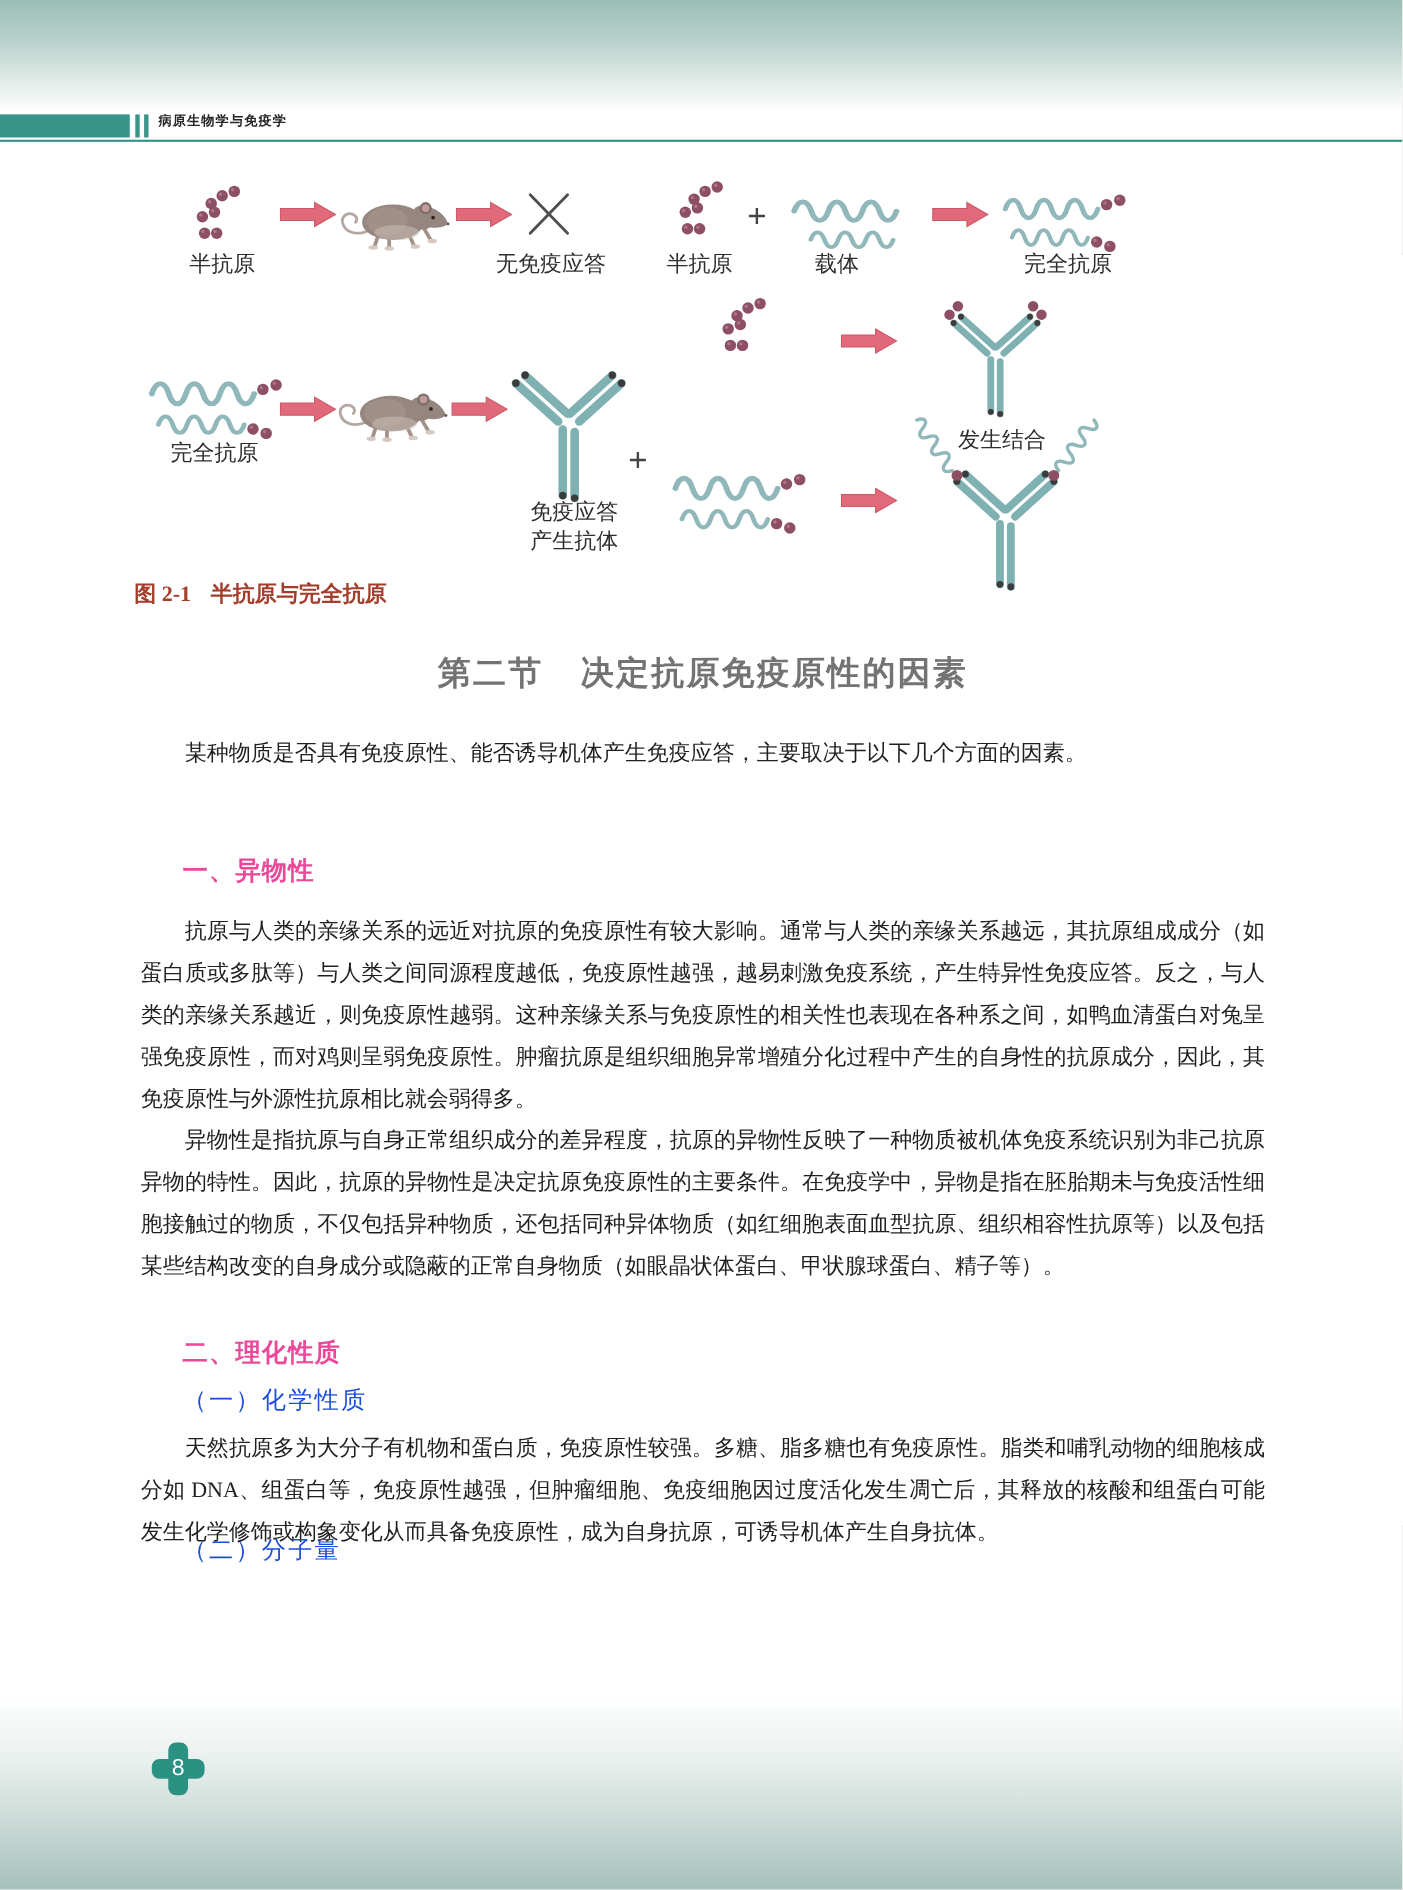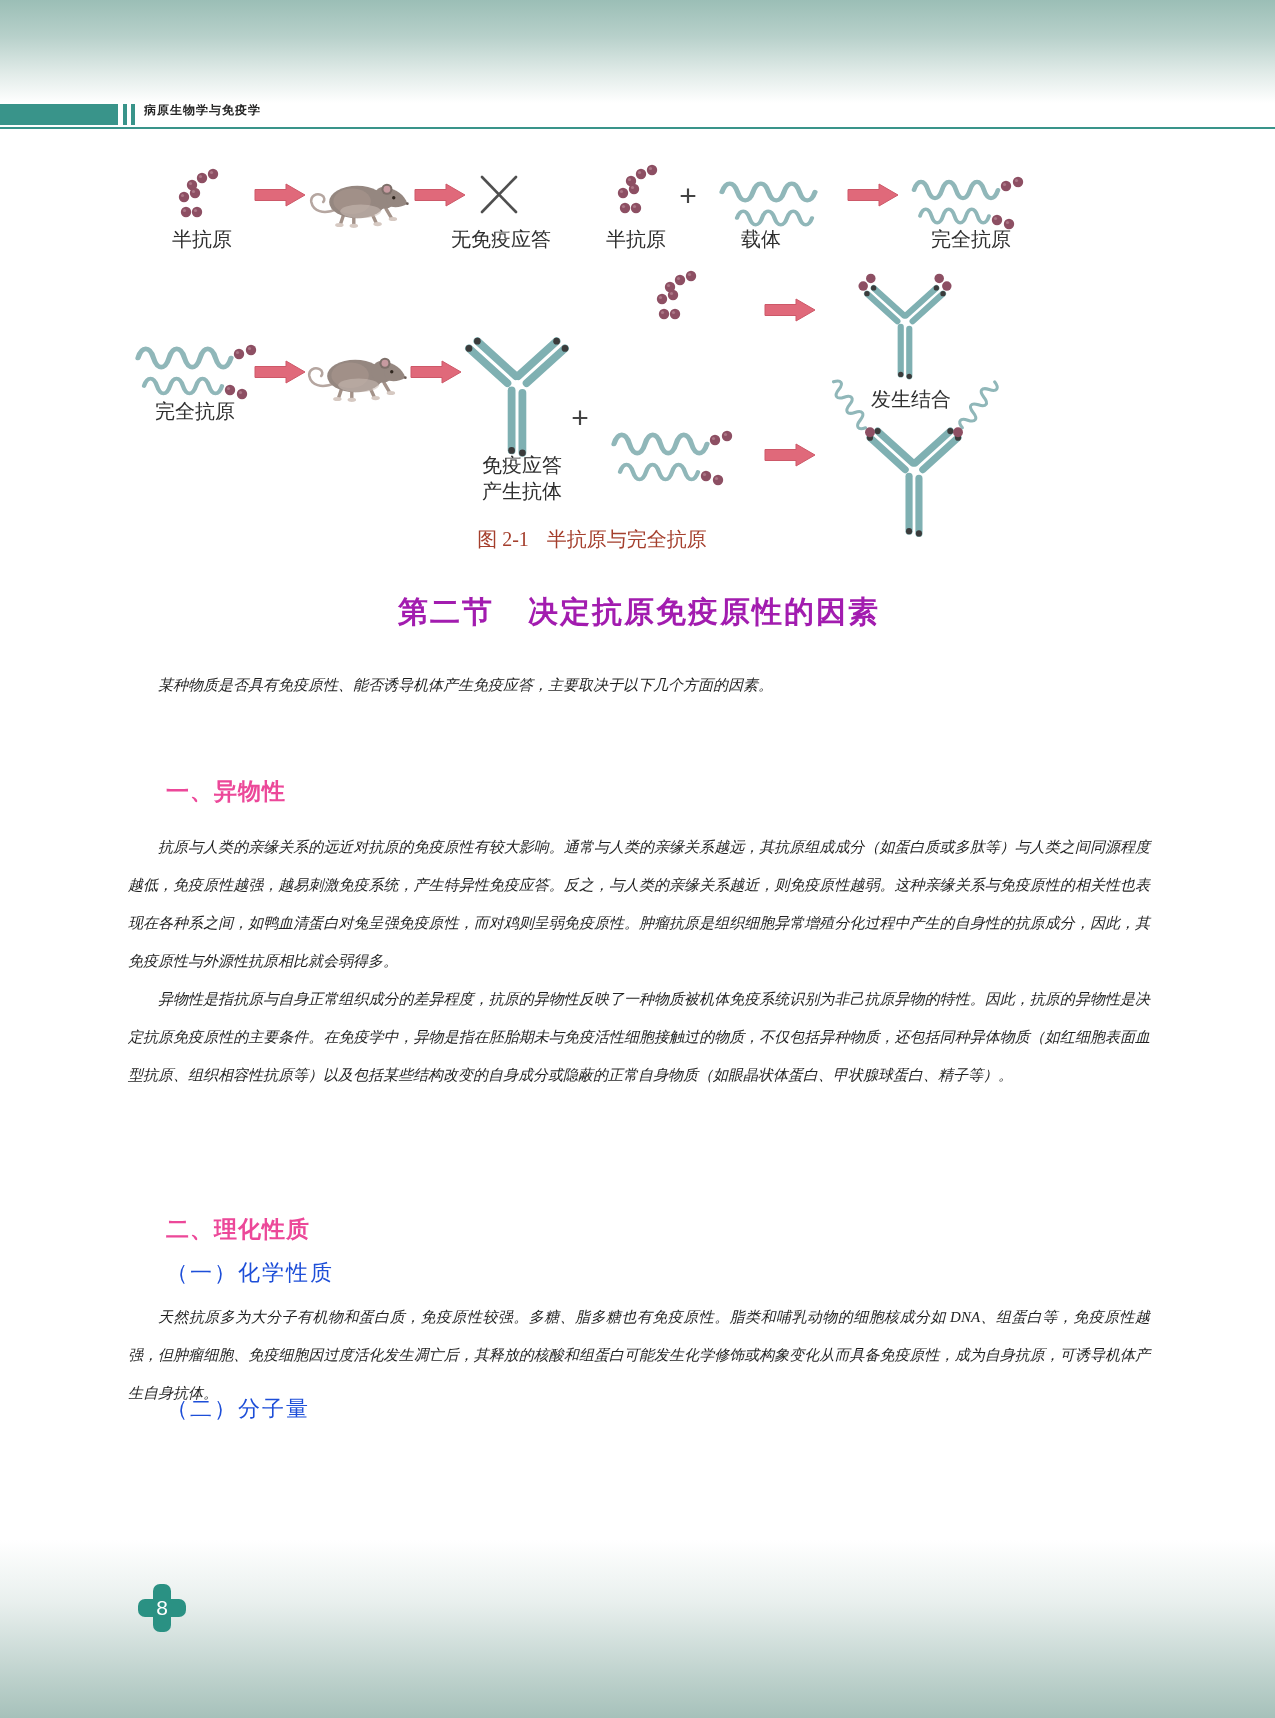--- a/index.html
+++ b/index.html
@@ -14,32 +14,32 @@
     background:linear-gradient(to bottom,#9bbeb6 0%,#b7d0ca 35%,#e2ece9 72%,#ffffff 100%); }
   .hdr-block { position:absolute; left:0; top:104px; width:118px; height:21px; background:#39948a; }
   .hdr-bar { position:absolute; top:104px; width:4px; height:21px; background:#39948a; }
   .hdr-bar.b1 { left:123px; } .hdr-bar.b2 { left:131px; }
   .hdr-title { position:absolute; left:144px; top:102px; font-family:"Liberation Sans",sans-serif;
     font-weight:bold; font-size:12px; color:#262626; letter-spacing:1px; }
   .hdr-rule { position:absolute; left:0; top:127px; width:1275px; height:2px; background:#39948a; }
   
   .figure-svg { position:absolute; left:122px; top:160px; }
   .fig-label { font-family:"Liberation Serif",serif; font-size:20px; fill:#2e2e2e; }
-  .fig-caption { position:absolute; left:122px; top:526px; width:940px; text-align:center;
-    font-size:20px; font-weight:normal; color:#a43e2c; }
+  .fig-caption { position:absolute; left:122px; top:526px; width:940px; text-align:left;
+    font-size:20px; font-weight:bold; color:#a43e2c; }
   .fig-caption .cap-label { font-family:"Liberation Serif",serif; margin-right:18px; }
   .fig-caption .cap-title { font-family:"Liberation Sans",sans-serif; }
   
   .section-heading { position:absolute; left:128px; top:592px; width:1022px; text-align:center;
-    font-family:"Liberation Sans",sans-serif; font-weight:bold; font-size:30px; color:#a21caf;
+    font-family:"Liberation Sans",sans-serif; font-weight:bold; font-size:30px; color:#737373;
     letter-spacing:2px; }
   .section-heading .num { margin-right:34px; }
   
-  .bodytext { font-size:15px; line-height:38px; text-align:justify; text-indent:2em;
-    width:1022px; position:absolute; left:128px;font-style:italic; }
+  .bodytext { font-size:20px; line-height:38px; text-align:justify; text-indent:2em;
+    width:1022px; position:absolute; left:128px; }
   .intro { top:666px; }
   .blockA { top:828px; }
   .blockA p + p { margin-top:0; }
   .h-blue { position:absolute; left:166px; font-family:"Liberation Sans",sans-serif;
     font-weight:bold; font-size:23px; color:#ec4899; letter-spacing:1px; }
   .h-yi { top:776px; } .h-er { top:1214px; }
   .h-pink { position:absolute; left:166px; font-family:"Liberation Serif",serif;
     font-size:22px; color:#1d4ed8; letter-spacing:2px; }
   .h-p1 { top:1258px; } .h-p2 { top:1394px; }
   .paraB { top:1298px; line-height:38px; }

